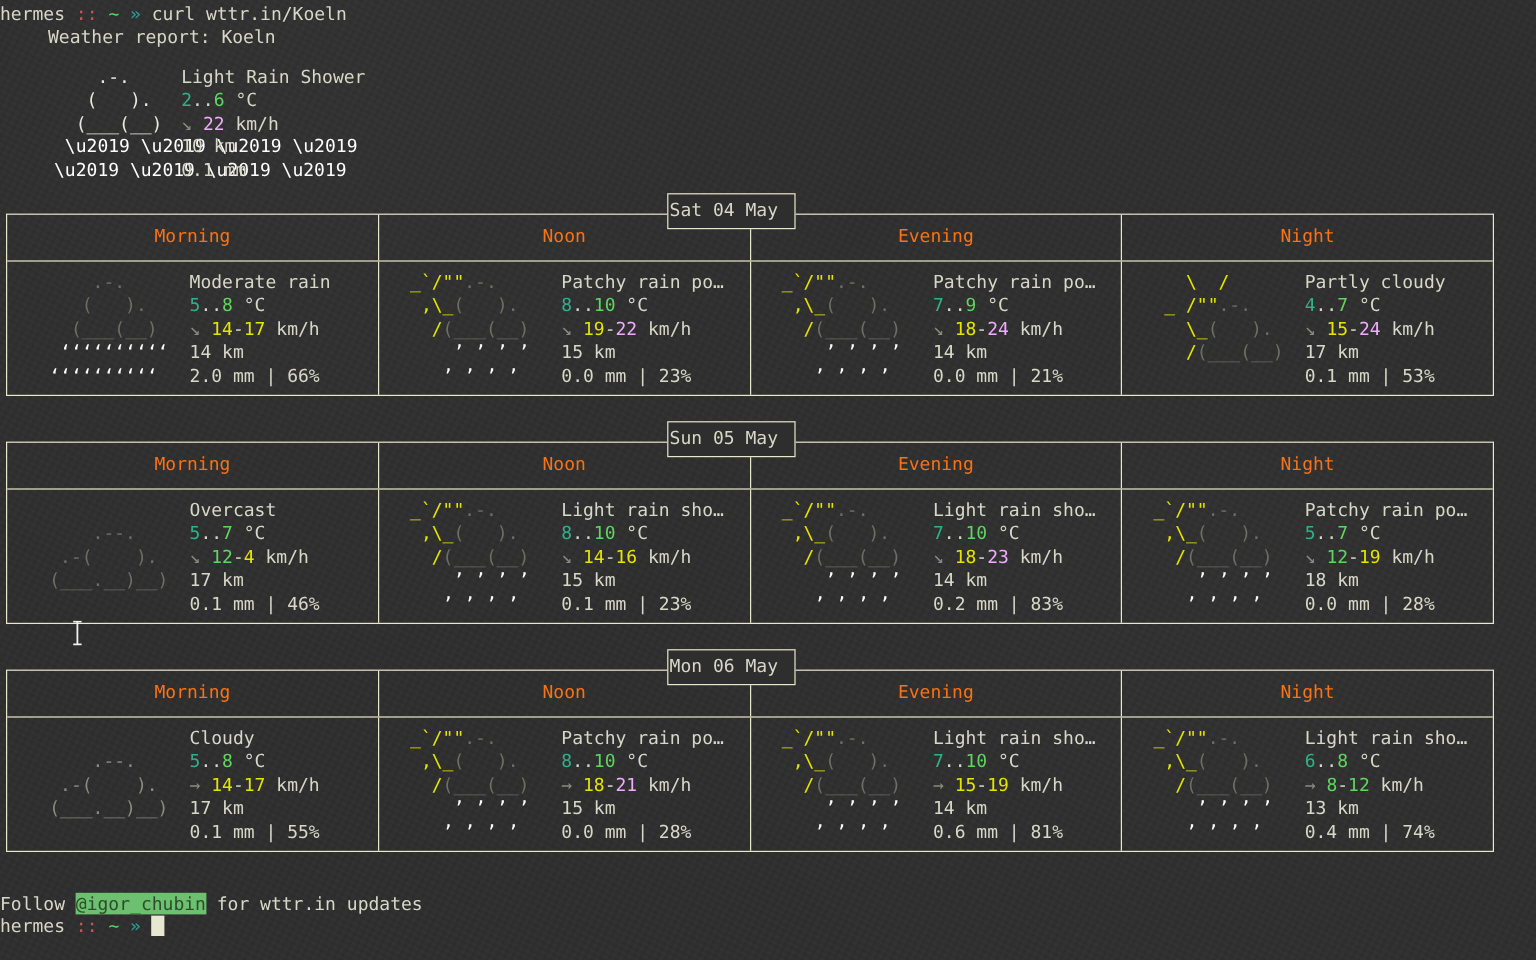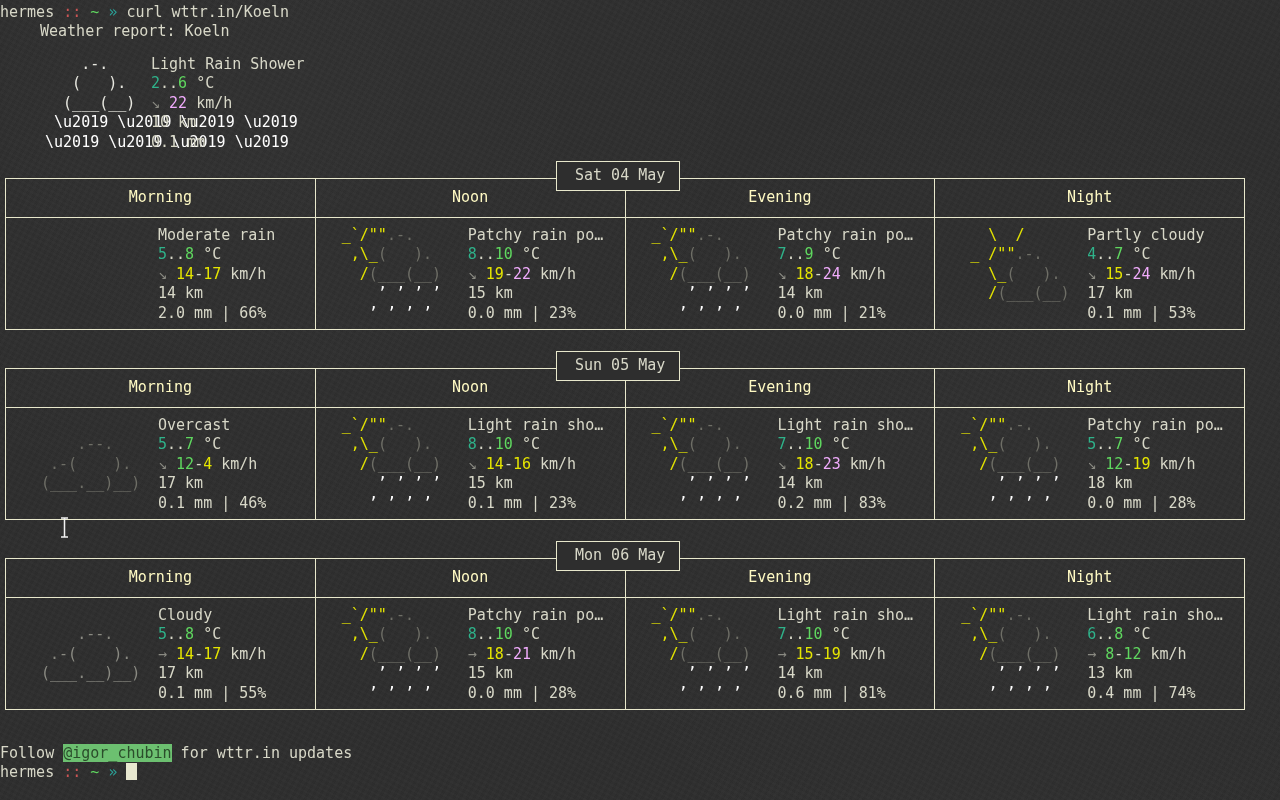--- a/index.html
+++ b/index.html
@@ -51,33 +51,33 @@
 
   
   .daytable{position:absolute;left:5px;width:1242px;}
   .frame{
     position:absolute;left:0;top:0;width:1240px;
     border:1px solid #e8e8cc;box-sizing:border-box;
   }
   .hdrrow{height:38px;border-bottom:1px solid #e8e8cc;display:flex;}
   .hdrcell{
     flex:1 1 0;display:flex;align-items:center;justify-content:center;
-    color:#fef9c3;
+    color:#f97316;
   }
   .hdrcell + .hdrcell{border-left:1px solid #e8e8cc;}
   .bodyrow{display:flex;height:111px;}
   .bodycell{flex:1 1 0;position:relative;overflow:hidden;}
   .bodycell + .bodycell{border-left:1px solid #e8e8cc;}
   .cell-art{position:absolute;left:26px;top:8px;}
   .cell-info{position:absolute;left:152px;top:8px;}
 
   .datebox{
     position:absolute;left:551px;top:-17px;
     border:1px solid #e8e8cc;background:#2e2e2e;
-    padding:4px 14px 5px 18px;
+    padding:4px 14px 5px 1px;
     color:#d8d8c8;z-index:3;
   }
   
   #mouse-pointer{position:absolute;left:60px;top:517px;z-index:9;}
 </style>
 </head>
 <body>
 
 <div id="bg-texture"></div>
 
@@ -112,20 +112,25 @@
       <div class="daytable" style="top: 178px; height: 152px;">
         <div class="frame" style="height: 152px;">
           <div class="hdrrow">
             <div class="hdrcell">Morning</div>
             <div class="hdrcell">Noon</div>
             <div class="hdrcell">Evening</div>
             <div class="hdrcell">Night</div>
           </div>
           <div class="bodyrow">
             <div class="bodycell">
+              <pre class="cell-art"><span class="fg-dim">     .-.    </span>
+<span class="fg-dim">    (   ).  </span>
+<span class="fg-dim">   (___(__) </span>
+<span class="fg-blue">  ‘‘‘‘‘‘‘‘‘‘</span>
+<span class="fg-blue"> ‘‘‘‘‘‘‘‘‘‘</span></pre>
               <pre class="cell-info"><span class="fg-default">Moderate rain</span>
 <span class="fg-teal">5</span><span class="fg-default">..</span><span class="fg-green">8</span><span> </span><span class="fg-default">°C</span>
 <span class="fg-gray">↘</span><span> </span><span class="fg-yellow">14</span><span class="fg-default">-</span><span class="fg-yellow">17</span><span> </span><span class="fg-default">km/h</span>
 <span class="fg-default">14 km</span>
 <span class="fg-default">2.0 mm</span><span class="fg-default"> | </span><span class="fg-default">66%</span></pre>
             </div>
             <div class="bodycell">
               <pre class="cell-art"><span class="fg-yellow">_`/""</span><span class="fg-dim">.-.    </span>
 <span class="fg-yellow"> ,\_</span><span class="fg-dim">(   ).  </span>
 <span class="fg-yellow">  /</span><span class="fg-dim">(___(__) </span>

